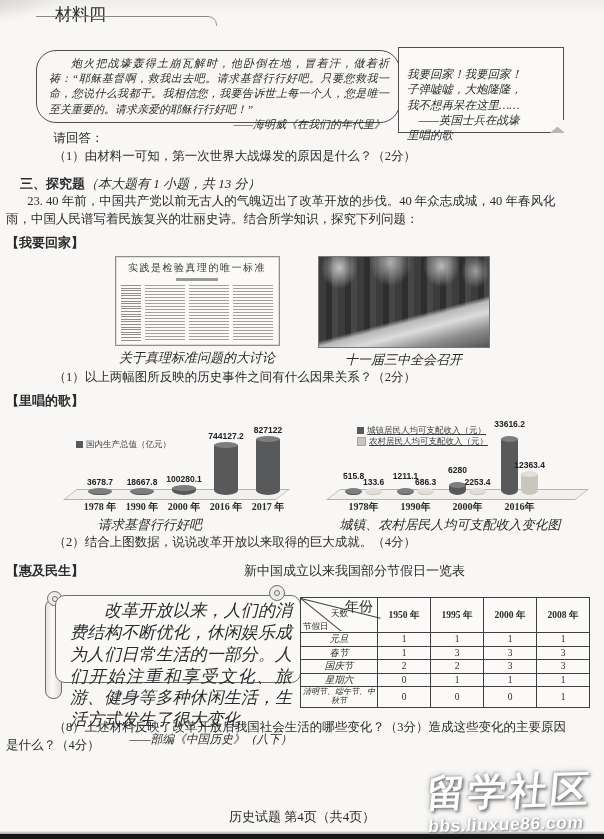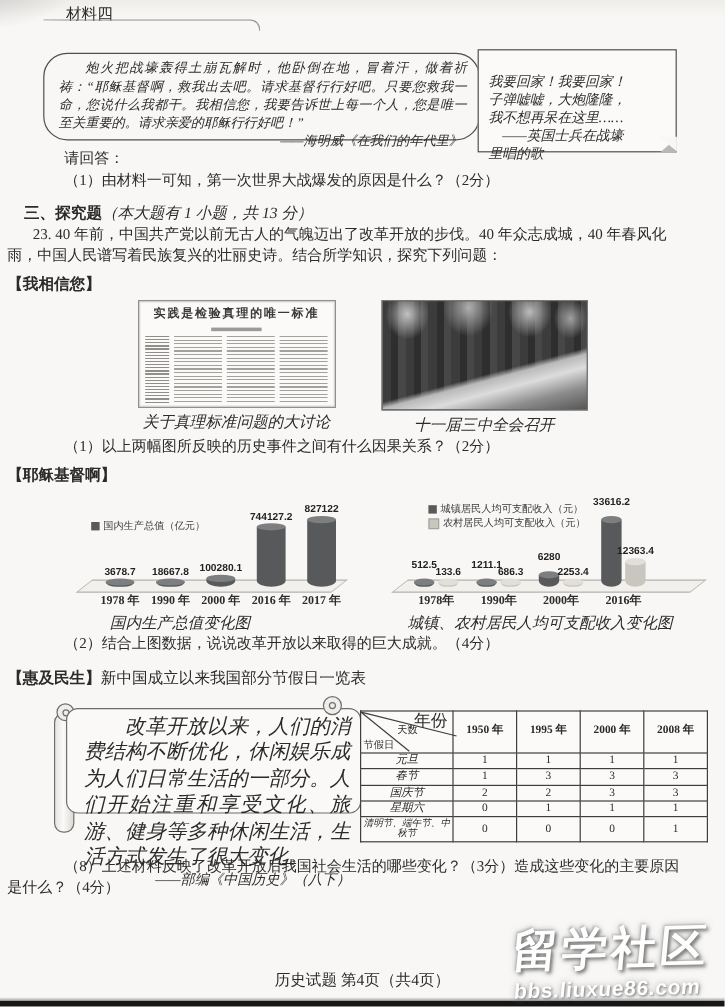--- a/index.html
+++ b/index.html
@@ -11,21 +11,21 @@
       #f8f7f5;
     overflow:hidden;
     color:#2b2b2b;
     font-family:"Liberation Serif","DejaVu Serif",serif;
     font-size:12.5px; line-height:1.42;
   }
   .text-col{padding:0 26px 0 6px;}
   p{margin:0;}
   .rule-remnant{position:absolute;left:36px;top:16px;width:180px;height:9px;
     border-top:1.2px solid #8a8a8a;border-right:1.2px solid #9a9a9a;border-top-right-radius:9px;}
-  .material-label{margin:3px 0 0 55px;font-size:13px;}
+  .material-label{margin:3px 0 0 55px;font-size:17px;}
   
   .material-row{position:relative;height:96px;margin-top:3px;}
   .quote-box{position:absolute;left:36px;top:20px;width:340px;height:62px;
     border:1.4px solid #4f4f4f;border-radius:20px;padding:5px 10px 4px 12px;
     font-style:italic;font-size:11px;line-height:1.38;}
   .quote-text{text-indent:2em;text-align:justify;}
   .quote-source{text-align:right;padding-right:4px;}
   .song-box{position:absolute;left:398px;top:17px;width:150px;height:78px;
     border:1.4px solid #4f4f4f;background:#fbfaf8;padding:4px 6px 2px 8px;
     font-style:italic;font-size:11.5px;line-height:1.32;white-space:pre-line;}
@@ -42,21 +42,21 @@
   .sec-head .note{font-style:italic;}
   .intro{text-indent:1.7em;}
   .tag{margin:5px 0 0 6px;font-family:"Liberation Sans","DejaVu Sans",sans-serif;
     font-weight:700;font-size:13px;}
   
   .figures-row{display:flex;justify-content:center;gap:38px;margin-top:4px;}
   figure{margin:0;text-align:center;}
   figcaption{font-style:italic;font-size:13px;margin-top:3px;}
   .np{width:165px;height:90px;background:#fbfaf8;border:1px solid #8f8f8d;
     box-shadow:0 0 0 1px #dddcda inset;padding:4px 5px;box-sizing:border-box;}
-  .np-headline{font-weight:700;font-size:10px;letter-spacing:1.5px;text-align:center;
+  .np-headline{font-weight:400;font-size:10px;letter-spacing:1.5px;text-align:center;
     color:#3a3a3a;font-family:"Liberation Sans",sans-serif;white-space:nowrap;overflow:hidden;}
   .np-sub{width:42px;height:3px;margin:3px auto 4px;background:#9a9a98;}
   .np-cols{display:flex;gap:4px;height:56px;}
   .np-col{flex:1;background:repeating-linear-gradient(#a2a19e 0 1px, transparent 1px 3px);}
   .np-col.narrow{flex:0 0 20px;background:repeating-linear-gradient(#8f8e8b 0 1px, transparent 1px 2.6px);}
   .photo{width:172px;height:92px;border:1px solid #777;box-sizing:border-box;
     background:
       linear-gradient(165deg, rgba(0,0,0,0) 62%, #b9b9b9 66%, #dcdcdc 74%, #8d8d8d 86%, #555 100%),
       radial-gradient(26px 30px at 12% 12%, #c2c2c2, rgba(0,0,0,0) 70%),
       radial-gradient(30px 34px at 42% 6%, #afafaf, rgba(0,0,0,0) 70%),
@@ -71,39 +71,39 @@
   .chart.c1{width:288px;}
   .chart:before{content:"";position:absolute;left:16px;right:22px;bottom:15px;height:9px;
     background:#f2f0ed;border:1px solid #b5b3ae;transform:skewX(-52deg);}
   .plot{position:absolute;left:0;top:0;right:0;bottom:0;}
   .legend{position:absolute;z-index:3;font-size:8.5px;font-family:"Liberation Sans",sans-serif;color:#3a3a3a;}
   .legend .row{display:flex;align-items:center;gap:3px;line-height:1.35;}
   .sw{display:inline-block;width:7px;height:7px;}
   .sw.dark{background:#58595b;}
   .sw.light{background:#c9c6c0;border:1px solid #a8a5a0;}
   .c0 .legend{left:22px;top:24px;}
-  .c1 .legend{left:40px;top:10px;}
+  .c1 .legend{left:40px;top:10px;text-decoration:underline;}
   .cyl{position:absolute;z-index:1;border-radius:0 0 50% 50% / 0 0 5px 5px;}
   .cyl.dark{background:#58595b;}
   .cyl.light{background:#c9c6c0;}
   .cyl .cap{position:absolute;left:0;top:-3px;width:100%;height:6px;border-radius:50%;}
   .cyl.dark .cap{background:#7d7e80;}
   .cyl.light .cap{background:#e2dfd9;}
   .bar-label{position:absolute;z-index:2;transform:translateX(-50%);white-space:nowrap;
     font-family:"Liberation Sans",sans-serif;font-weight:700;font-size:8.5px;color:#222;}
   .x-label{position:absolute;bottom:1px;transform:translateX(-50%);white-space:nowrap;
     font-weight:700;font-size:10px;font-family:"Liberation Serif",serif;}
   .chart-captions{display:flex;margin-top:1px;}
   .chart-captions span{font-style:italic;font-size:13px;text-align:center;display:block;}
   .cap0{width:300px;}
   .cap1{width:300px;}
   
   .part3-head{display:flex;align-items:baseline;margin-top:10px;}
   .part3-head .tag{margin-top:0;}
-  .holiday-title{font-size:13px;font-family:Liberation Serif, serif;}
+  .holiday-title{margin-left:160px;font-size:13px;font-family:Liberation Serif, serif;}
   .part3-row{position:relative;height:130px;margin-top:3px;}
   .scroll{position:absolute;left:45px;top:6px;width:256px;height:108px;}
   .scroll-body{position:absolute;left:10px;top:6px;right:0;bottom:14px;
     border:1.3px solid #6e6e6c;border-radius:10px;background:#faf9f7;
     padding:4px 8px 2px 14px;box-sizing:border-box;}
   .scroll-text{font-style:italic;font-size:17px;line-height:1.28;text-indent:2em;text-align:justify;}
   .scroll-source{font-style:italic;font-size:11.8px;text-align:right;}
   .left-roll{position:absolute;left:0;top:10px;width:15px;height:98px;border:1.3px solid #6e6e6c;
     border-radius:8px;background:linear-gradient(90deg,#e7e5e2,#fbfaf8 45%,#dcdad6);}
   .left-roll-spiral{position:absolute;left:2px;top:2px;width:13px;height:13px;border:1.3px solid #6e6e6c;
@@ -166,21 +166,21 @@
   <div class="text-col qblock">
     <p class="prompt">请回答：</p>
     <p class="qline">（1）由材料一可知，第一次世界大战爆发的原因是什么？（2分）</p>
   </div>
 
   <p class="sec-head"><b>三、探究题</b><span class="note">（本大题有 1 小题，共 13 分）</span></p>
   <div class="text-col">
     <p class="intro">23. 40 年前，中国共产党以前无古人的气魄迈出了改革开放的步伐。40 年众志成城，40 年春风化雨，中国人民谱写着民族复兴的壮丽史诗。结合所学知识，探究下列问题：</p>
   </div>
 
-  <p class="tag">【我相信您】</p>
+  <p class="tag">【我要回家】</p>
 
   <div class="figures-row">
     <figure>
       <div class="np">
         <div class="np-headline">实践是检验真理的唯一标准</div>
         <div class="np-sub"></div>
         <div class="np-cols">
           <div class="np-col narrow"></div>
           <div class="np-col"></div>
           <div class="np-col"></div>
@@ -192,21 +192,21 @@
     <figure>
       <div class="photo"></div>
       <figcaption>十一届三中全会召开</figcaption>
     </figure>
   </div>
 
   <div class="text-col">
     <p class="qline">（1）以上两幅图所反映的历史事件之间有什么因果关系？（2分）</p>
   </div>
 
-  <p class="tag">【耶稣基督啊】</p>
+  <p class="tag">【里唱的歌】</p>
 
   <div class="charts-row">
     <div class="chart c0">
       <div class="legend">
         <div class="row">
             <span class="sw dark"></span>
             <span>国内生产总值（亿元）</span>
           </div>
       </div>
       <div class="plot">
@@ -245,21 +245,21 @@
           </div>
         <div class="row">
             <span class="sw light"></span>
             <span>农村居民人均可支配收入（元）</span>
           </div>
       </div>
       <div class="plot">
           <div class="cyl dark" style="left: 28px; bottom: 20px; width: 17px; height: 4px;">
             <span class="cap"></span>
           </div>
-          <div class="bar-label" style="left: 36.5px; bottom: 33px;">512.5</div>
+          <div class="bar-label" style="left: 36.5px; bottom: 33px;">515.8</div>
           <div class="cyl light" style="left: 48px; bottom: 20px; width: 17px; height: 4px;">
             <span class="cap"></span>
           </div>
           <div class="bar-label" style="left: 56.5px; bottom: 27px;">133.6</div>
           <div class="x-label" style="left: 46.5px;">1978年</div>
           <div class="cyl dark" style="left: 80px; bottom: 20px; width: 17px; height: 4px;">
             <span class="cap"></span>
           </div>
           <div class="bar-label" style="left: 88.5px; bottom: 33px;">1211.1</div>
           <div class="cyl light" style="left: 100px; bottom: 20px; width: 17px; height: 4px;">
@@ -282,21 +282,21 @@
           <div class="bar-label" style="left: 192.5px; bottom: 85px;">33616.2</div>
           <div class="cyl light" style="left: 204px; bottom: 20px; width: 17px; height: 21px;">
             <span class="cap"></span>
           </div>
           <div class="bar-label" style="left: 212.5px; bottom: 44px;">12363.4</div>
           <div class="x-label" style="left: 202.5px;">2016年</div>
         </div>
     </div>
   </div>
   <div class="chart-captions">
-    <span class="cap0">国内生产总值变化图</span>
+    <span class="cap0">请求基督行行好吧</span>
     <span class="cap1">城镇、农村居民人均可支配收入变化图</span>
   </div>
 
   <div class="text-col">
     <p class="qline">（2）结合上图数据，说说改革开放以来取得的巨大成就。（4分）</p>
   </div>
 
   <div class="part3-head">
     <span class="tag">【惠及民生】</span>
     <span class="holiday-title">新中国成立以来我国部分节假日一览表</span>

